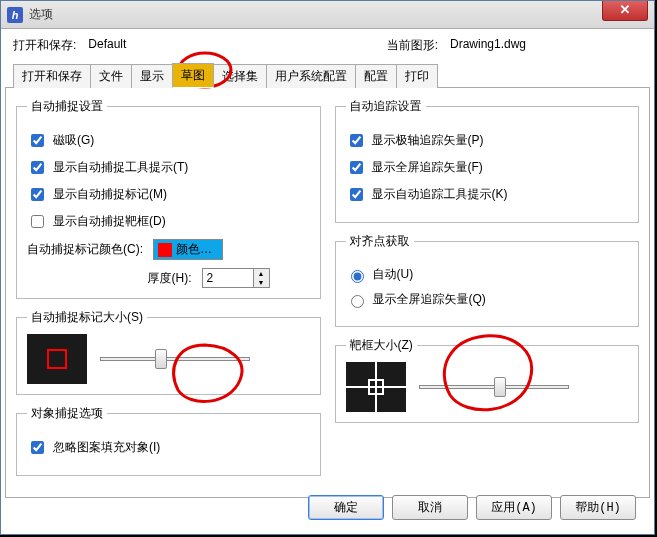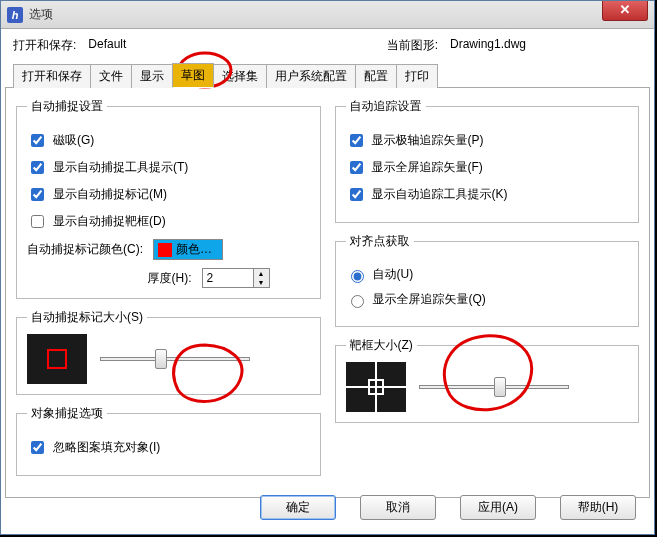--- a/index.html
+++ b/index.html
@@ -191,21 +191,21 @@
   }
   .hslider .thumb {
     position: absolute; width: 12px; height: 20px;
     background: linear-gradient(#fdfdfd, #d8d8d8);
     border: 1px solid #888; border-radius: 2px;
     top: 0;
   }
   .btn-row {
     position: absolute;
     right: 14px; bottom: 10px;
-    display: flex; gap: 24px;
+    display: flex; gap: 8px; font-family: Liberation Mono, monospace;
   }
   .btn {
     min-width: 76px;
     padding: 3px 10px;
     border: 1px solid #8a8a8a;
     background: linear-gradient(#fdfdfd, #e4e4e4);
     border-radius: 3px;
     text-align: center;
     cursor: pointer;
   }

